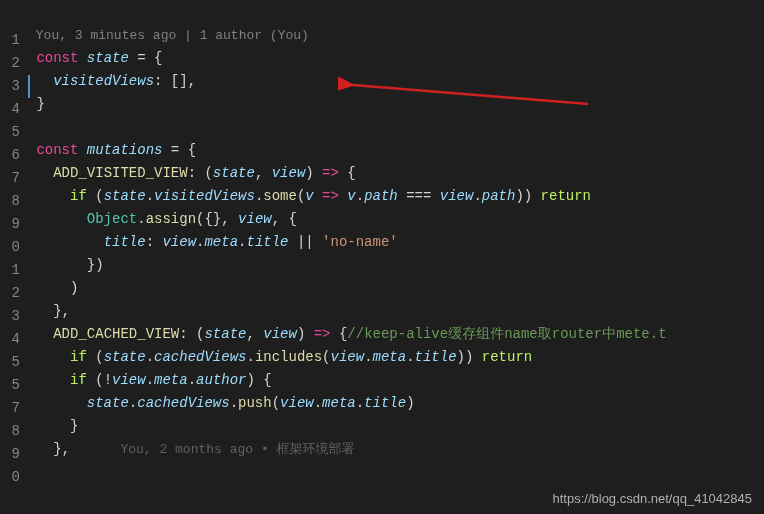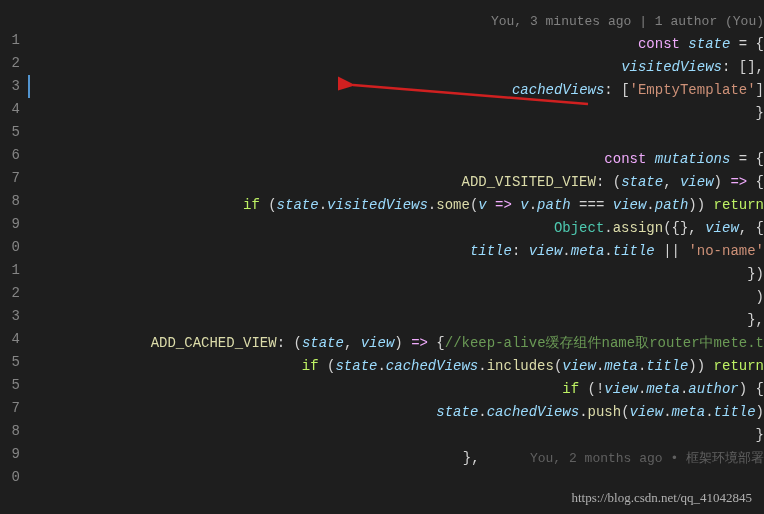--- a/index.html
+++ b/index.html
@@ -25,35 +25,34 @@
       padding-top: 6px;
       user-select: none;
       flex-shrink: 0;
     }
     .gutter div {
       height: 23px;
       line-height: 23px;
     }
     .code {
       flex: 1;
-      padding-top: 10px;
+      padding-top: 24px;
       position: relative;
-      text-align: right;
     }
     .line {
       height: 23px;
       line-height: 23px;
       white-space: pre;
       position: relative;
     }
     .annotation {
       color: #808080;
       font-size: 13px;
     }
-    .kw { color: #f0abfc; }
+    .kw { color: #ec4899; }
     .vr { color: #9cdcfe; font-style: italic; }
     .fx { color: #dcdcaa; }
     .cn { color: #4ec9b0; }
     .st { color: #ce9178; }
     .cm { color: #6a9955; }
     .pn { color: #d4d4d4; }
     .op { color: #d4d4d4; }
     .kx { color: #bef264; }
     .blame {
       color: #606060;
@@ -65,21 +64,21 @@
       top: 69px;
       left: 338px;
       pointer-events: none;
     }
     .watermark {
       position: absolute;
       bottom: 8px;
       right: 12px;
       color: #b0b0b0;
       font-size: 13px;
-      font-family: Liberation Serif, serif;
+      font-family: Liberation Sans, sans-serif;
     }
     .cursor-bar {
       position: absolute;
       left: 28px;
       top: 75px;
       width: 2px;
       height: 23px;
       background: #5294cf;
     }
   </style>
@@ -110,21 +109,20 @@
     <div>9</div>
     <div>0</div>
   </div>
   <div class="code">
     <div class="line annotation"> <span>You, 3 minutes ago | 1 author (You)</span></div>
 
     <div class="line"> <span class="kw">const</span> <span class="vr">state</span><span class="op"> = </span><span class="pn">{</span></div>
 
     <div class="line">   <span class="vr">visitedViews</span><span class="pn">:</span><span class="pn"> []</span><span class="pn">,</span></div>
 
-    <div class="line">   <span class="vr">cachedViews</span><span class="pn">:</span><span class="pn"> [</span><span class="st">'EmptyTemplate'</span><span class="pn">]</span></div>
 
     <div class="line"> <span class="pn">}</span></div>
 
     <div class="line"></div>
 
     <div class="line"> <span class="kw">const</span> <span class="vr">mutations</span><span class="op"> = </span><span class="pn">{</span></div>
 
     <div class="line">   <span class="fx">ADD_VISITED_VIEW</span><span class="pn">:</span> <span class="pn">(</span><span class="vr">state</span><span class="pn">,</span> <span class="vr">view</span><span class="pn">)</span><span class="kw"> =&gt; </span><span class="pn">{</span></div>
 
     <div class="line">     <span class="kx">if</span> <span class="pn">(</span><span class="vr">state</span><span class="pn">.</span><span class="vr">visitedViews</span><span class="pn">.</span><span class="fx">some</span><span class="pn">(</span><span class="vr">v</span><span class="kw"> =&gt; </span><span class="vr">v</span><span class="pn">.</span><span class="vr">path</span><span class="op"> === </span><span class="vr">view</span><span class="pn">.</span><span class="vr">path</span><span class="pn">)</span><span class="pn">)</span> <span class="kx">return</span></div>

